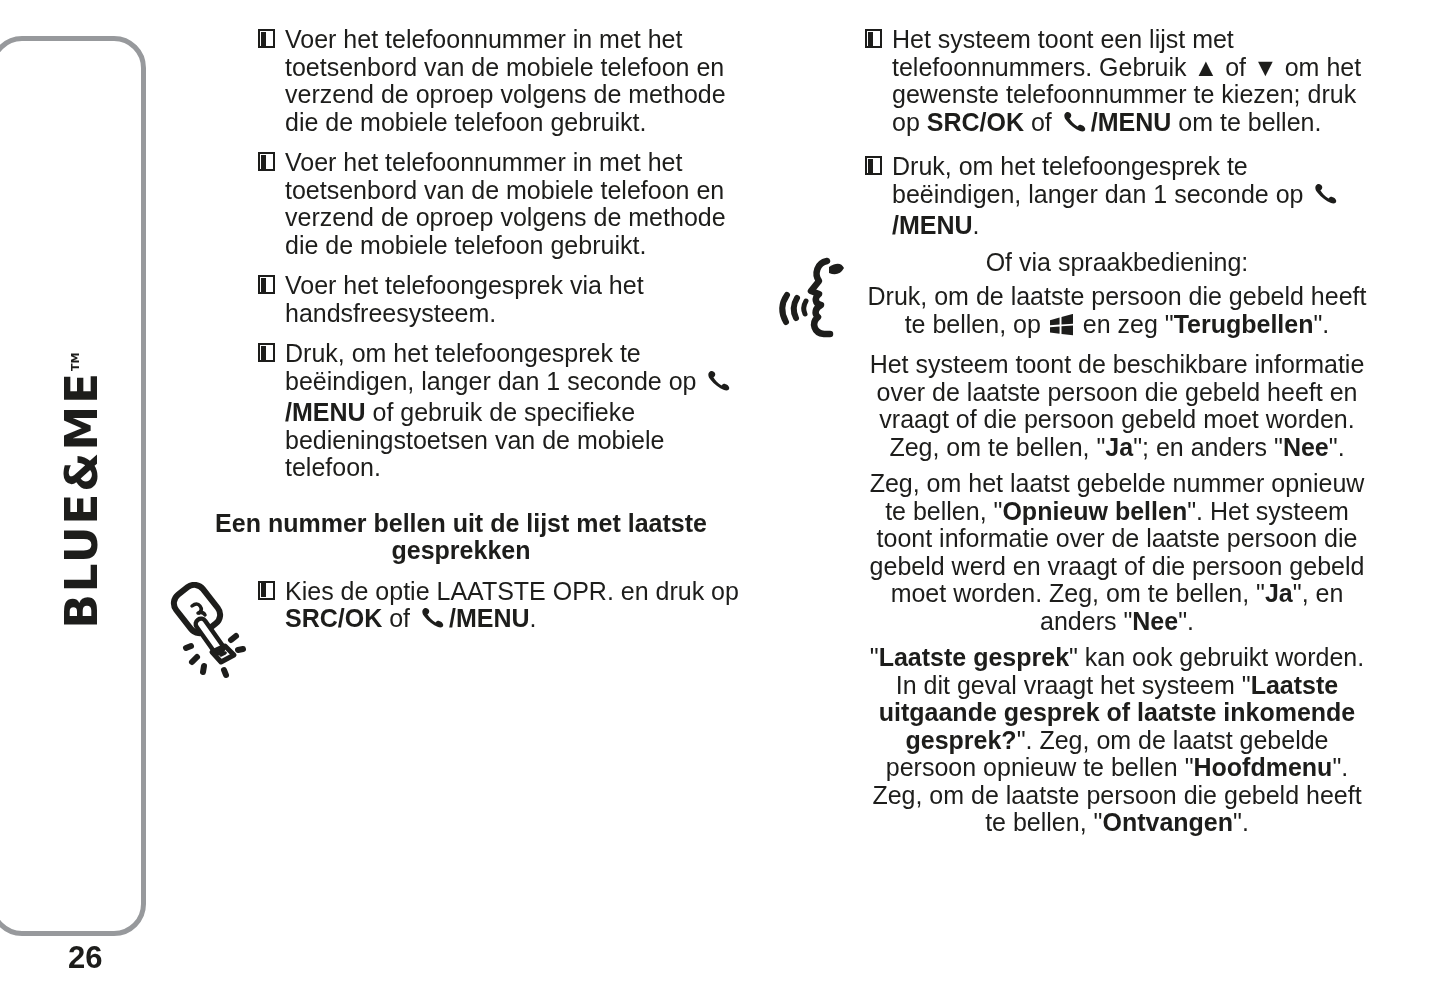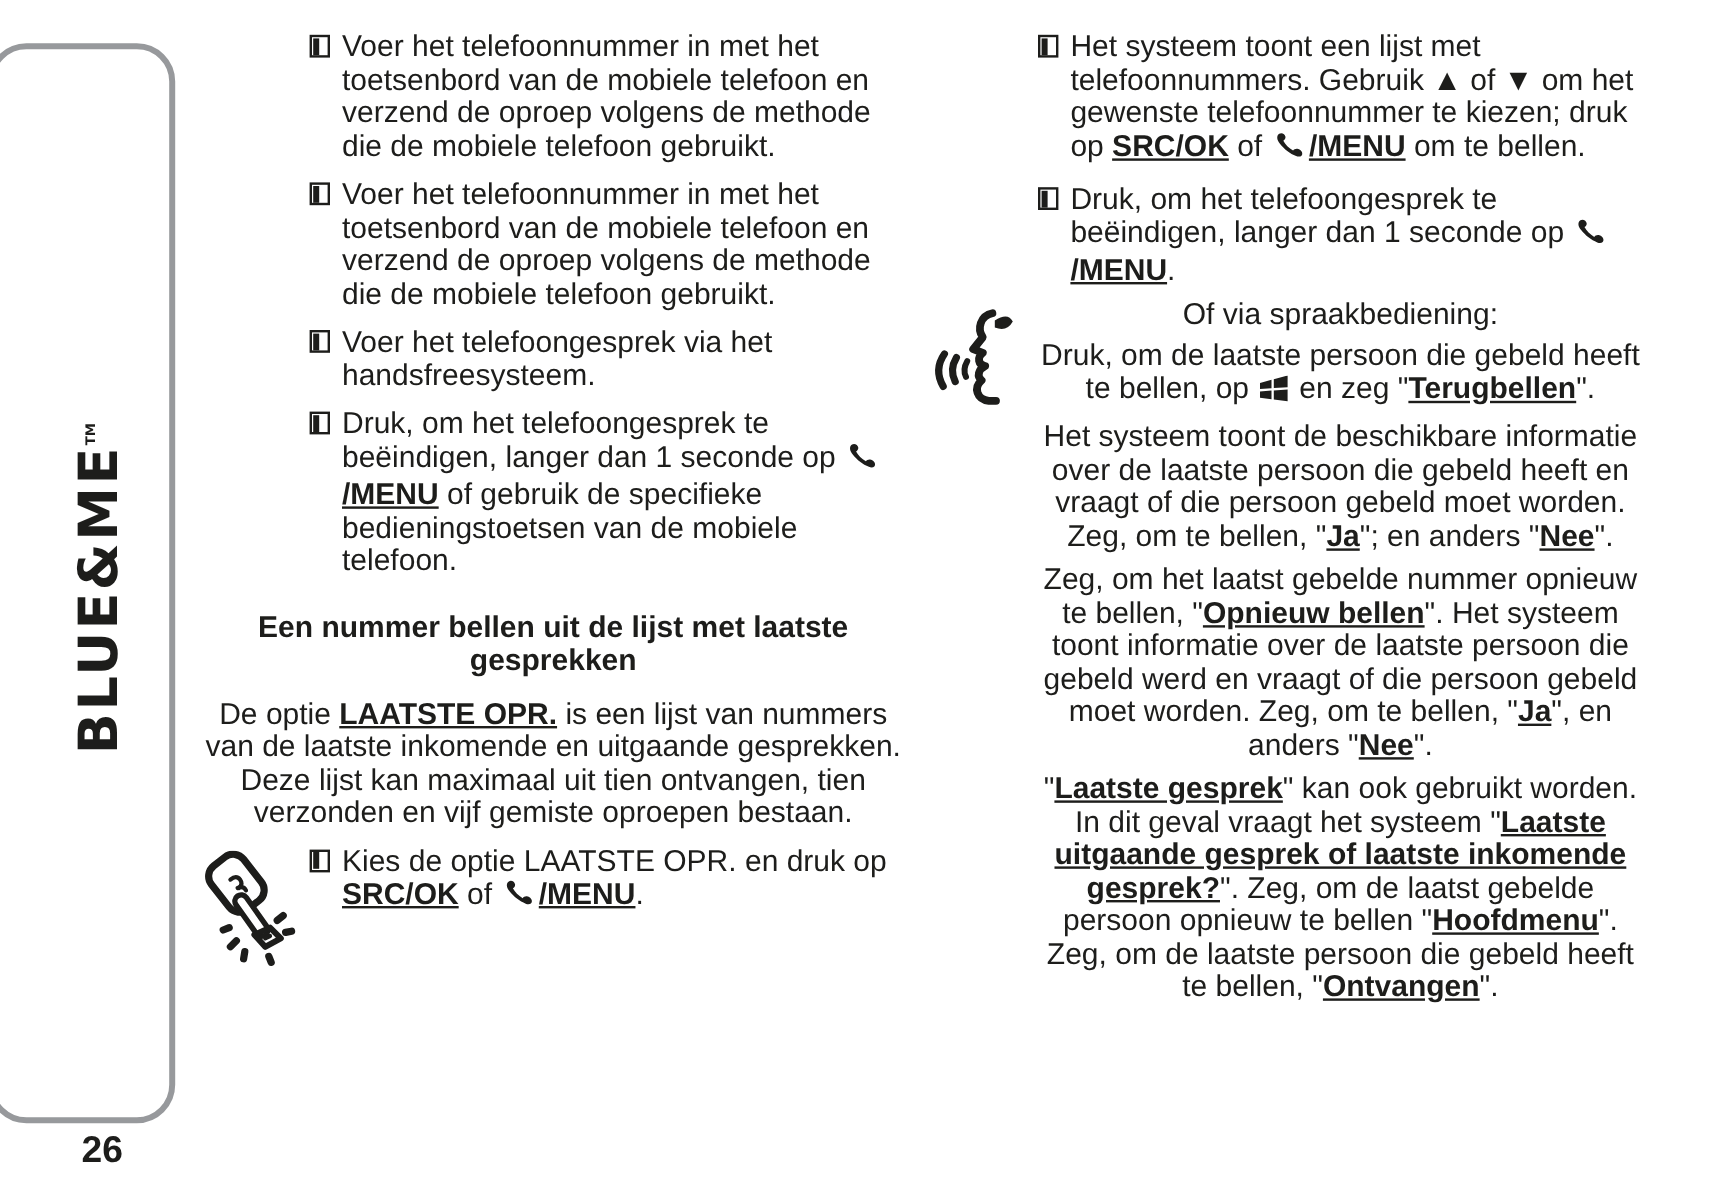--- a/index.html
+++ b/index.html
@@ -24,21 +24,21 @@
   }
   .logo sup{font-size:11px;letter-spacing:0;vertical-align:18px;}
   .pagenum{
     position:absolute;left:68px;top:940px;
     font-size:31px;font-weight:bold;
   }
   
   .col{position:absolute;top:26px;font-size:25px;line-height:27.5px;}
   .col-left{left:170px;width:582px;}
   .col-right{left:865px;width:504px;}
-  b{font-weight:700;text-decoration:underline;}
+  b{font-weight:700;}
   p{margin:0;text-align:center;}
   ul{list-style:none;margin:0;padding:0;}
   li{display:flex;margin-bottom:13px;}
   li:last-child{margin-bottom:0;}
   .indent{margin-left:88px;}
   
   .bullet{flex:0 0 27px;position:relative;height:20px;margin-top:3px;}
   .bullet::before{
     content:"";position:absolute;left:0;top:0;width:17px;height:19px;
     border:2.5px solid #1d1d1b;box-sizing:border-box;
@@ -87,21 +87,20 @@
     <li>
         <span class="bullet"></span>
         <span class="li-text"><span>Druk, om het telefoongesprek te beëindigen, langer dan 1 seconde op </span><span class="inline-icon icon-phone"><svg viewBox="0 0 28 26" xmlns="http://www.w3.org/2000/svg">
     <path fill="#1d1d1b" d="M5.2 2.6 C2.6 4.2 3.0 8.0 5.8 11.2 C9.4 15.8 14.6 19.9 19.8 21.9 C23.0 23.1 25.6 21.8 25.1 19.2 C24.8 17.6 23.0 15.8 20.9 15.5 C19.3 15.3 18.0 16.0 17.2 17.1 C13.6 15.0 10.4 11.9 8.7 8.6 C9.9 8.0 10.8 6.7 10.6 5.2 C10.3 3.0 7.4 1.2 5.2 2.6 Z"></path>
   </svg></span><b>/MENU</b><span> of gebruik de specifieke bedieningstoetsen van de mobiele telefoon.</span></span>
       </li>
   </ul>
 
   <p class="heading">Een nummer bellen uit de lijst met laatste gesprekken</p>
 
-  <p class="intro"><span>De optie </span><b>LAATSTE OPR.</b><span> is een lijst van nummers van de laatste inkomende en uitgaande gesprekken. Deze lijst kan maximaal uit tien ontvangen, tien verzonden en vijf gemiste oproepen bestaan.</span></p>
 
   <div class="hand-section">
     <span class="hand-icon">
       <svg viewBox="0 0 86 102" xmlns="http://www.w3.org/2000/svg" fill="none" stroke="#1d1d1b" stroke-linecap="round" stroke-linejoin="round">
         <rect x="16" y="4" width="34" height="46" rx="11" stroke-width="6" transform="rotate(-38 33 27)"></rect>
         <path d="M28 24 q5 -4 8 0 q3 4 -1 7" stroke-width="3.5"></path>
         <path d="M34 31 q5 -2 7 2" stroke-width="3.5"></path>
         <path d="M37 42 L54 66" stroke-width="15"></path>
         <path d="M37 42 L54 66" stroke="#ffffff" stroke-width="6"></path>
         <path d="M48 70 l13 -6 9 9 -13 7 z" stroke-width="5"></path>

